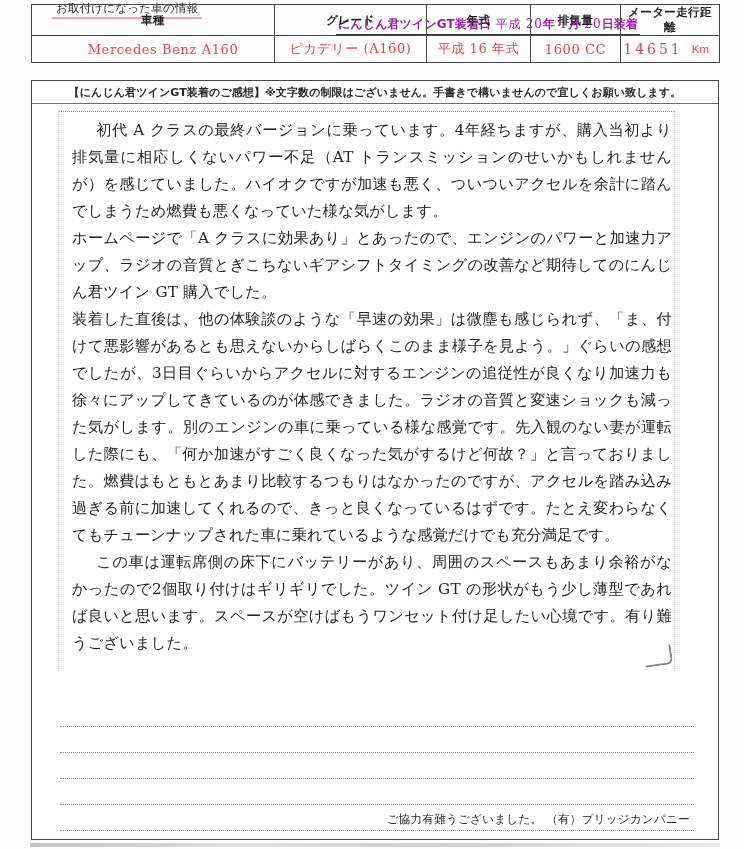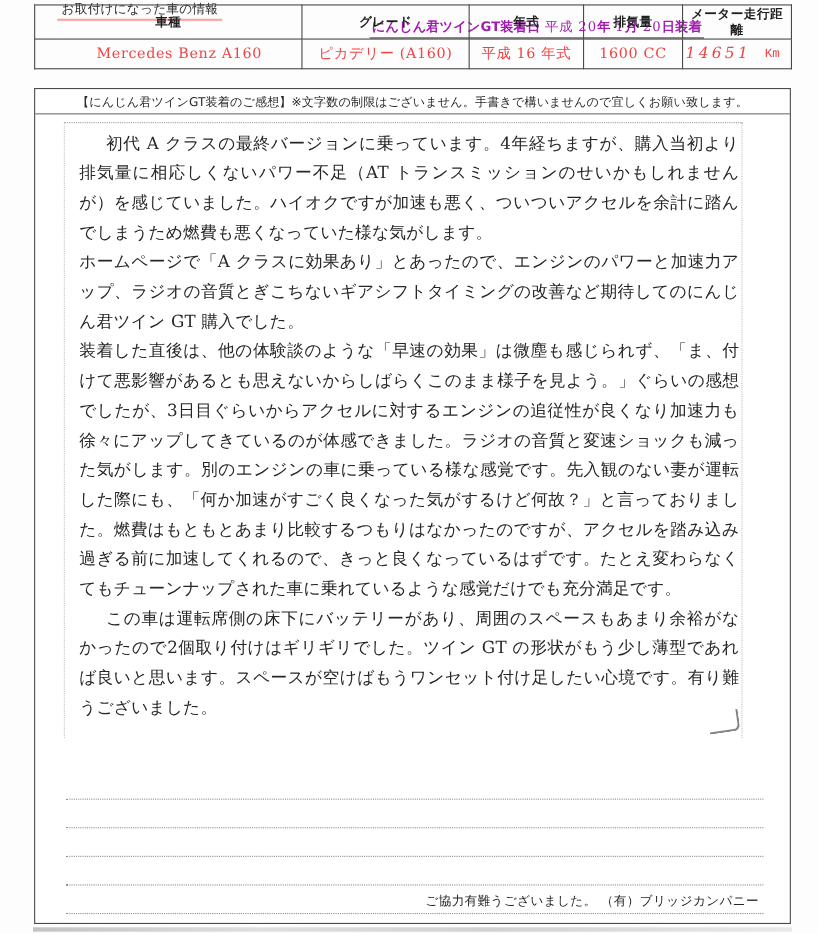--- a/index.html
+++ b/index.html
@@ -84,30 +84,29 @@
   }
   .cell-model   { text-align: left; padding-left: 22px !important; }
   .cell-grade   { letter-spacing: .2px; }
   .cell-year    { letter-spacing: .2px; }
   .cell-meter   { position: relative; }
   .cell-meter .num {
     display: inline-block;
     letter-spacing: 3px;
     margin-right: 34px;
     font-size: 14px;
-    font-style: italic;
   }
   .cell-meter .unit {
     position: absolute;
     right: 10px;
     top: 50%;
     transform: translateY(-50%);
     font-size: 11.5px;
     letter-spacing: 0;
-    font-family: Liberation Mono, monospace;
+    font-family: Liberation Sans, sans-serif;
   }
   .small-unit { font-size: 11px; letter-spacing: .5px; }
 
   
   .frame {
     position: absolute;
     left: 31px;
     top: 80px;
     width: 688px;
     height: 760px;
@@ -117,21 +116,21 @@
   }
 
   
   .notice {
     position: absolute;
     left: 0;
     top: 4px;
     width: 100%;
     text-align: center;
     font-size: 11px;
-    font-weight: normal;
+    font-weight: bold;
     letter-spacing: .1px;
     color: #2a2a2a;
     border-bottom: 1px solid #6e6e6e;
     padding-bottom: 3px;
     box-sizing: border-box;
   }
 
   
   .guide-top {
     position: absolute;

